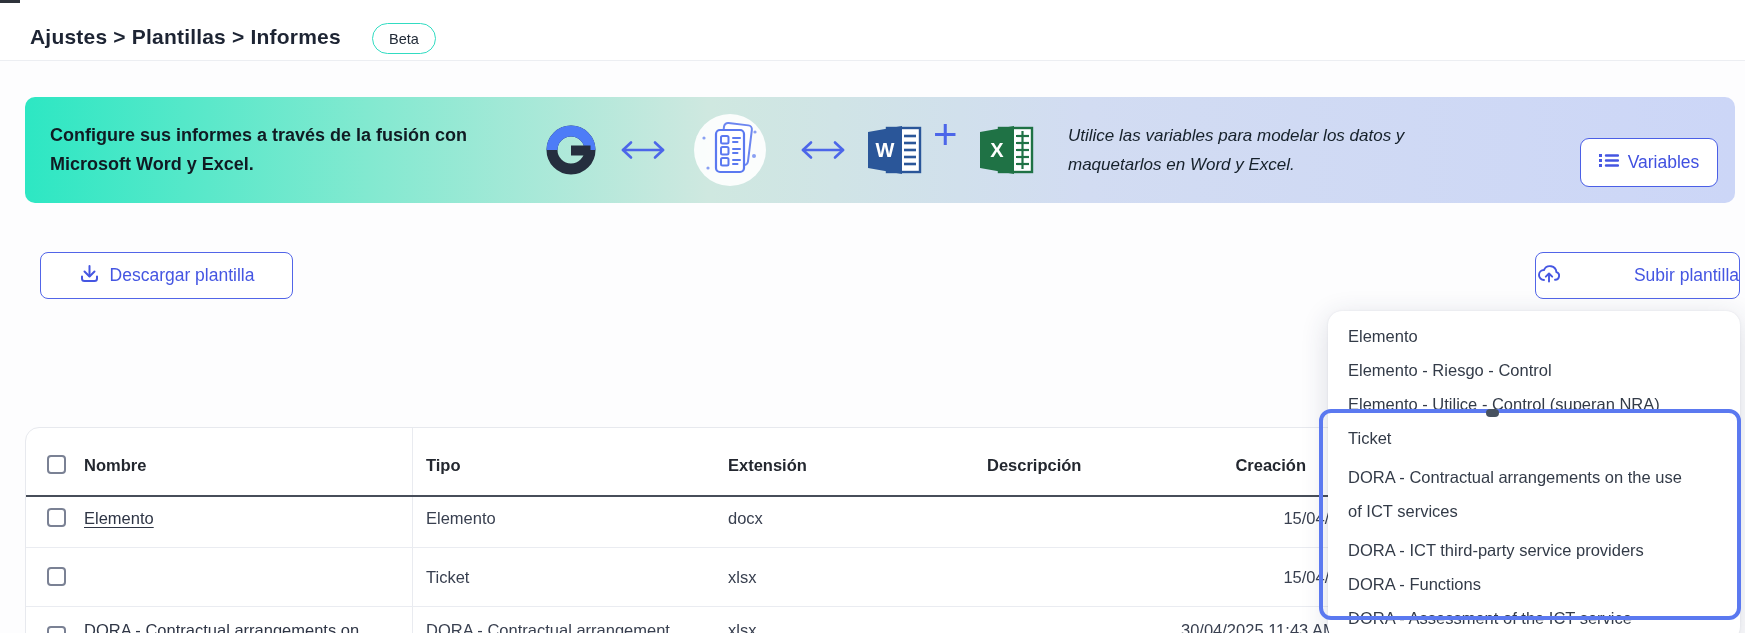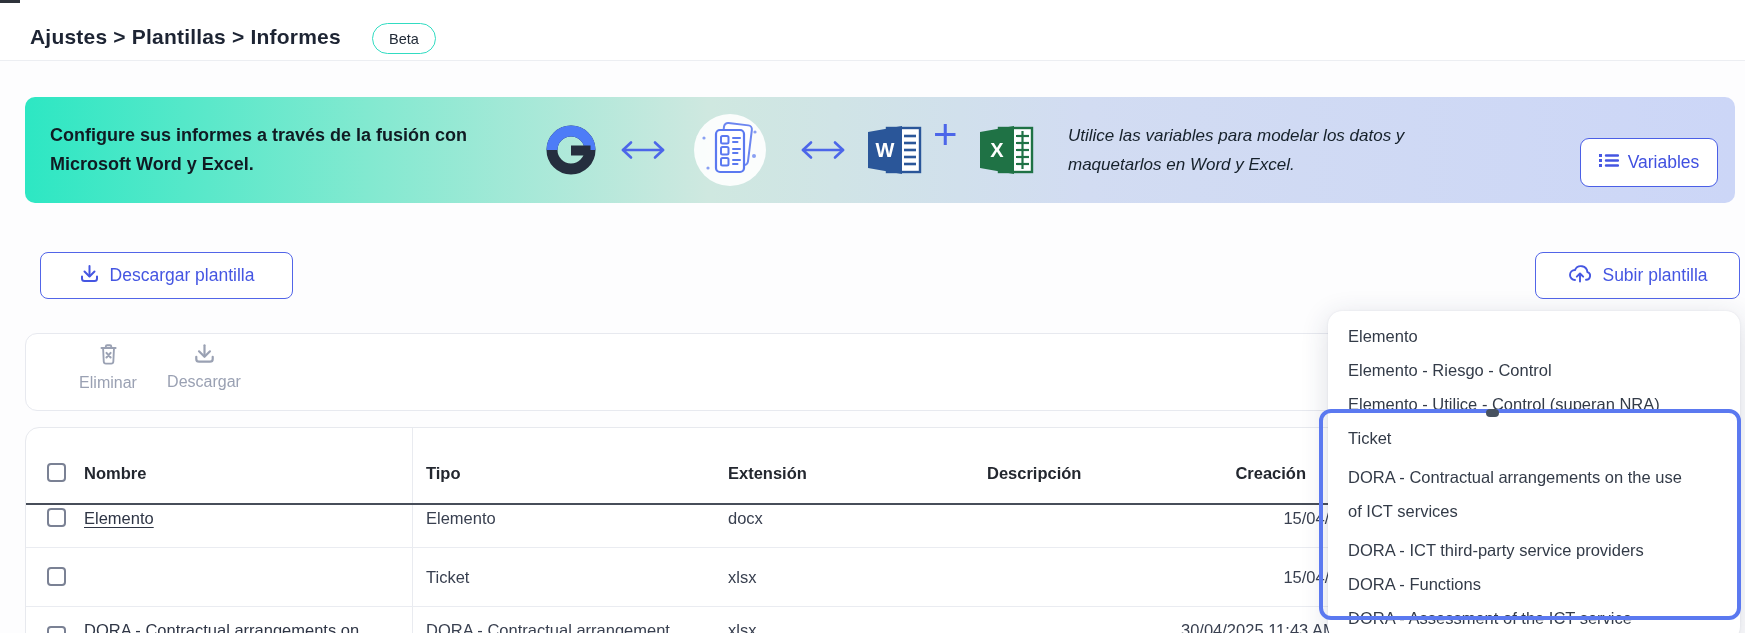--- a/index.html
+++ b/index.html
@@ -26,34 +26,34 @@
   .icon-word{ position:absolute; left:841px; top:27px; }
   .plus-sign{ position:absolute; left:908px; top:14px; font-size:42px; font-weight:300; color:#4c66e9; }
   .icon-excel{ position:absolute; left:953px; top:27px; }
   .variables-btn { position:absolute; left:1555px; top:41px; width:138px; height:49px; display:flex; align-items:center; justify-content:center;
     gap:9px; background:#fff; border:1.5px solid #4b5fe6; border-radius:9px; color:#4050e0; font-size:17.5px; cursor:pointer; }
 
   
   .btn-outline { display:flex; align-items:center; justify-content:center; gap:10px; background:#fff;
     border:1px solid #5265e8; border-radius:8px; color:#4556e2; font-size:17.5px; cursor:pointer; }
   .btn-download { position:absolute; left:28px;   top:252px; width:253px; height:47px;margin-left:12px; }
-  .btn-upload   { position:absolute; left:1535px; top:252px; width:205px; height:47px; }
+  .btn-upload   { position:absolute; left:1535px; top:252px; width:205px; height:47px;justify-content:space-between; }
 
   
   .toolbar { position:absolute; left:25px; top:333px; width:1710px; height:78px; background:#fff;
     border:1px solid #e7e9ef; border-radius:12px; }
   .tool { position:absolute; top:8px; width:124px; display:flex; flex-direction:column; align-items:center; gap:4px;
     color:#9aa1b3; font-size:16px; cursor:pointer; }
   .tool-delete { left:20px; } .tool-download { left:116px; }
 
   
   .table-panel { position:absolute; left:25px; top:427px; width:1710px; height:240px; background:#fff;
     border:1px solid #e7e9ee; border-radius:14px 14px 0 0; z-index:1; }
   .col-divider { position:absolute; left:386px; top:0; width:1px; height:240px; background:#e9ebf0; }
-  .thead { position:absolute; left:0; top:16px; width:100%; height:61px; border-bottom:2px solid #474d59;
+  .thead { position:absolute; left:0; top:8px; width:100%; height:61px; border-bottom:2px solid #474d59;
     font-weight:700; color:#23272f; font-size:16.5px; }
   .trow { position:absolute; left:0; width:100%; height:59px; border-bottom:1px solid #eaecf1; font-size:16.5px; color:#394050; }
   .r1 { top:61px; } .r2 { top:120px; } .r3 { top:179px; height:61px; border-bottom:none; }
   .cb { position:absolute; left:21px; top:19px; width:19px; height:19px; border:2px solid #7a8194; border-radius:4px; background:#fff; cursor:pointer; }
   .c-nombre { position:absolute; left:58px;  top:20px; }
   .c-tipo   { position:absolute; left:400px; top:20px;text-align:center; }
   .c-ext    { position:absolute; left:702px; top:20px; }
   .c-desc   { position:absolute; left:961px; top:20px; }
   .c-crea   { position:absolute; left:1075px; width:265px; top:20px; text-align:right; }
   .th-crea  { position:absolute; left:1045px; width:235px; top:20px; text-align:right; }
@@ -209,43 +209,20 @@
     <span>
       <svg width="25" height="20" viewBox="0 0 25 20" fill="none" stroke="#4556e2" stroke-width="1.9" stroke-linecap="round" stroke-linejoin="round">
         <path d="M8 17 A5 5 0 0 1 8 7 A6.5 6.5 0 0 1 20.4 9.2 A3.9 3.9 0 0 1 19 16.8"></path>
         <line x1="13" y1="18.5" x2="13" y2="11"></line>
         <polyline points="9.8,13.7 13,10.5 16.2,13.7"></polyline>
       </svg>
     </span>
     <span>Subir plantilla</span>
   </div>
 
-  <div class="toolbar">
-    <div class="tool tool-delete">
-      <span>
-        <svg width="22" height="24" viewBox="0 0 20 22" fill="none" stroke="#9aa1b3" stroke-width="1.7" stroke-linecap="round" stroke-linejoin="round">
-          <path d="M4 5.5 h13"></path>
-          <path d="M8 5.5 V4.2 a1.2 1.2 0 0 1 1.2 -1.2 h2.6 a1.2 1.2 0 0 1 1.2 1.2 V5.5"></path>
-          <path d="M5.5 5.5 l0.6 12.4 a2 2 0 0 0 2 1.9 h4.8 a2 2 0 0 0 2 -1.9 L15.5 5.5"></path>
-          <path d="M8.6 10 l3.8 4.2 M12.4 10 l-3.8 4.2" stroke-width="1.9"></path>
-        </svg>
-      </span>
-      <span>Eliminar</span>
-    </div>
-    <div class="tool tool-download">
-      <span>
-        <svg width="23" height="23" viewBox="0 0 21 21" fill="none" stroke="#9aa1b3" stroke-width="2" stroke-linecap="round" stroke-linejoin="round">
-          <line x1="10.5" y1="3" x2="10.5" y2="13"></line>
-          <polyline points="5.5,8.5 10.5,13.5 15.5,8.5"></polyline>
-          <path d="M3 13.5 v2 a2.5 2.5 0 0 0 2.5 2.5 h10 a2.5 2.5 0 0 0 2.5 -2.5 v-2"></path>
-        </svg>
-      </span>
-      <span>Descargar</span>
-    </div>
-  </div>
 
   <div class="table-panel">
     <div class="col-divider"></div>
 
     <div class="thead">
       <div class="cb"></div>
       <div class="c-nombre">Nombre</div>
       <div class="c-tipo">Tipo</div>
       <div class="c-ext">Extensión</div>
       <div class="c-desc">Descripción</div>

